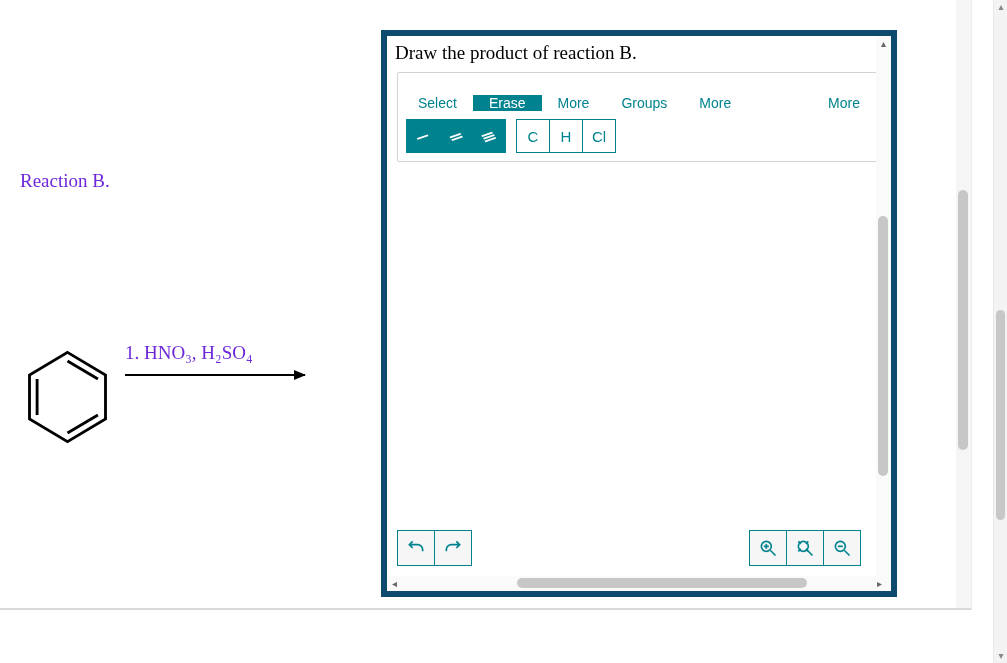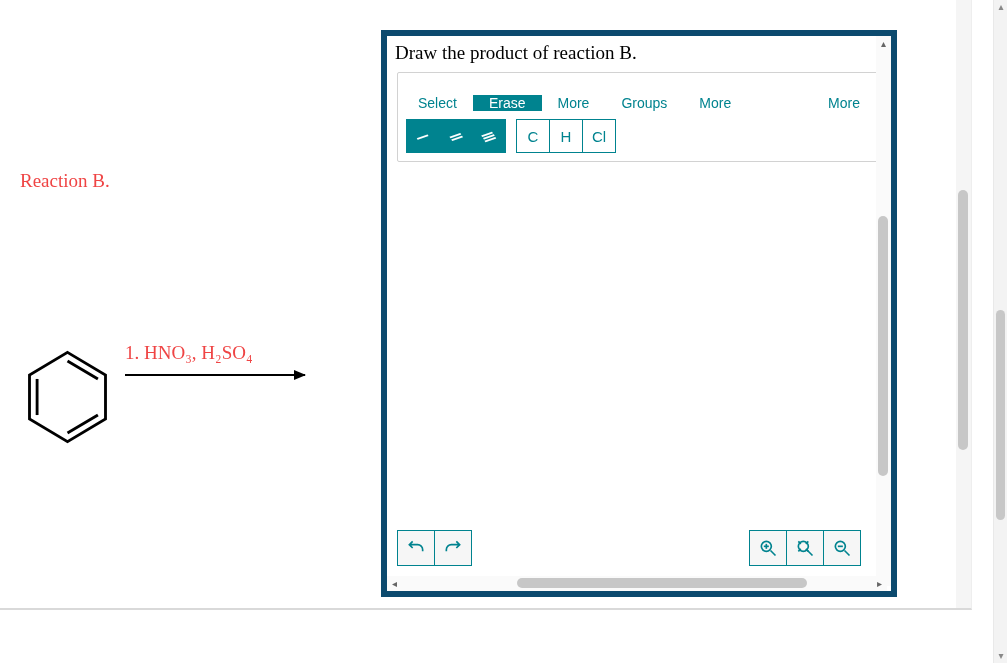--- a/index.html
+++ b/index.html
@@ -34,21 +34,21 @@
     width: 972px;
     height: 610px;
     border-bottom: 2px solid #d9d9d9;
     border-right: 1px solid #eee;
   }
   .left-pane {
     position: absolute;
     left: 20px; top: 170px;
     width: 360px;
     font-size: 19px;
-    color: #ef4444;
+    color: #6d28d9;
   }
   .left-pane .reaction-label {
     font-size: 19px;
     margin-bottom: 150px;
   }
   .reaction-row {
     display: flex;
     align-items: flex-start;
   }
   .benzene-svg { width: 95px; height: 110px; }

